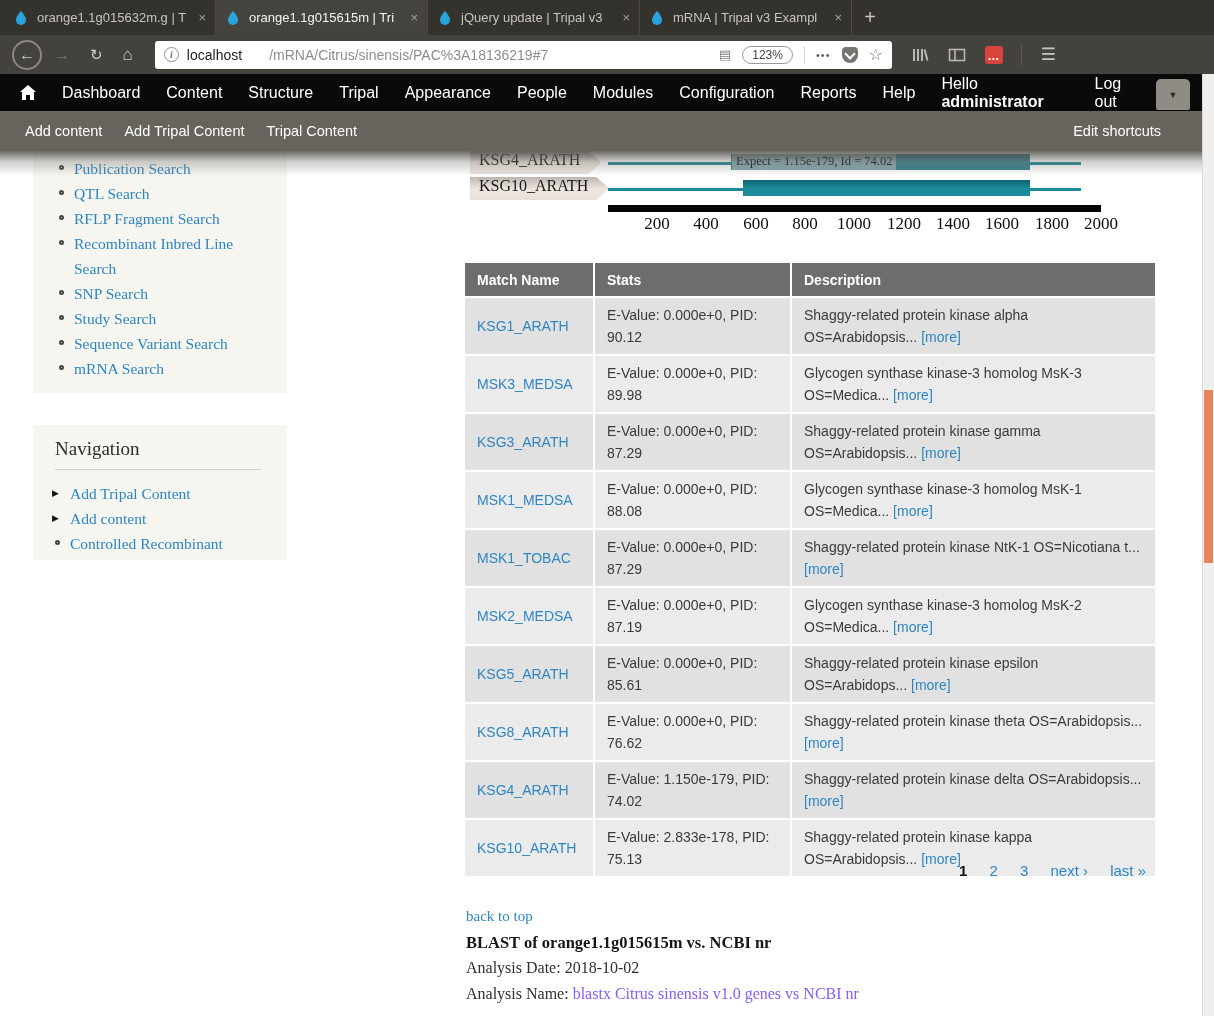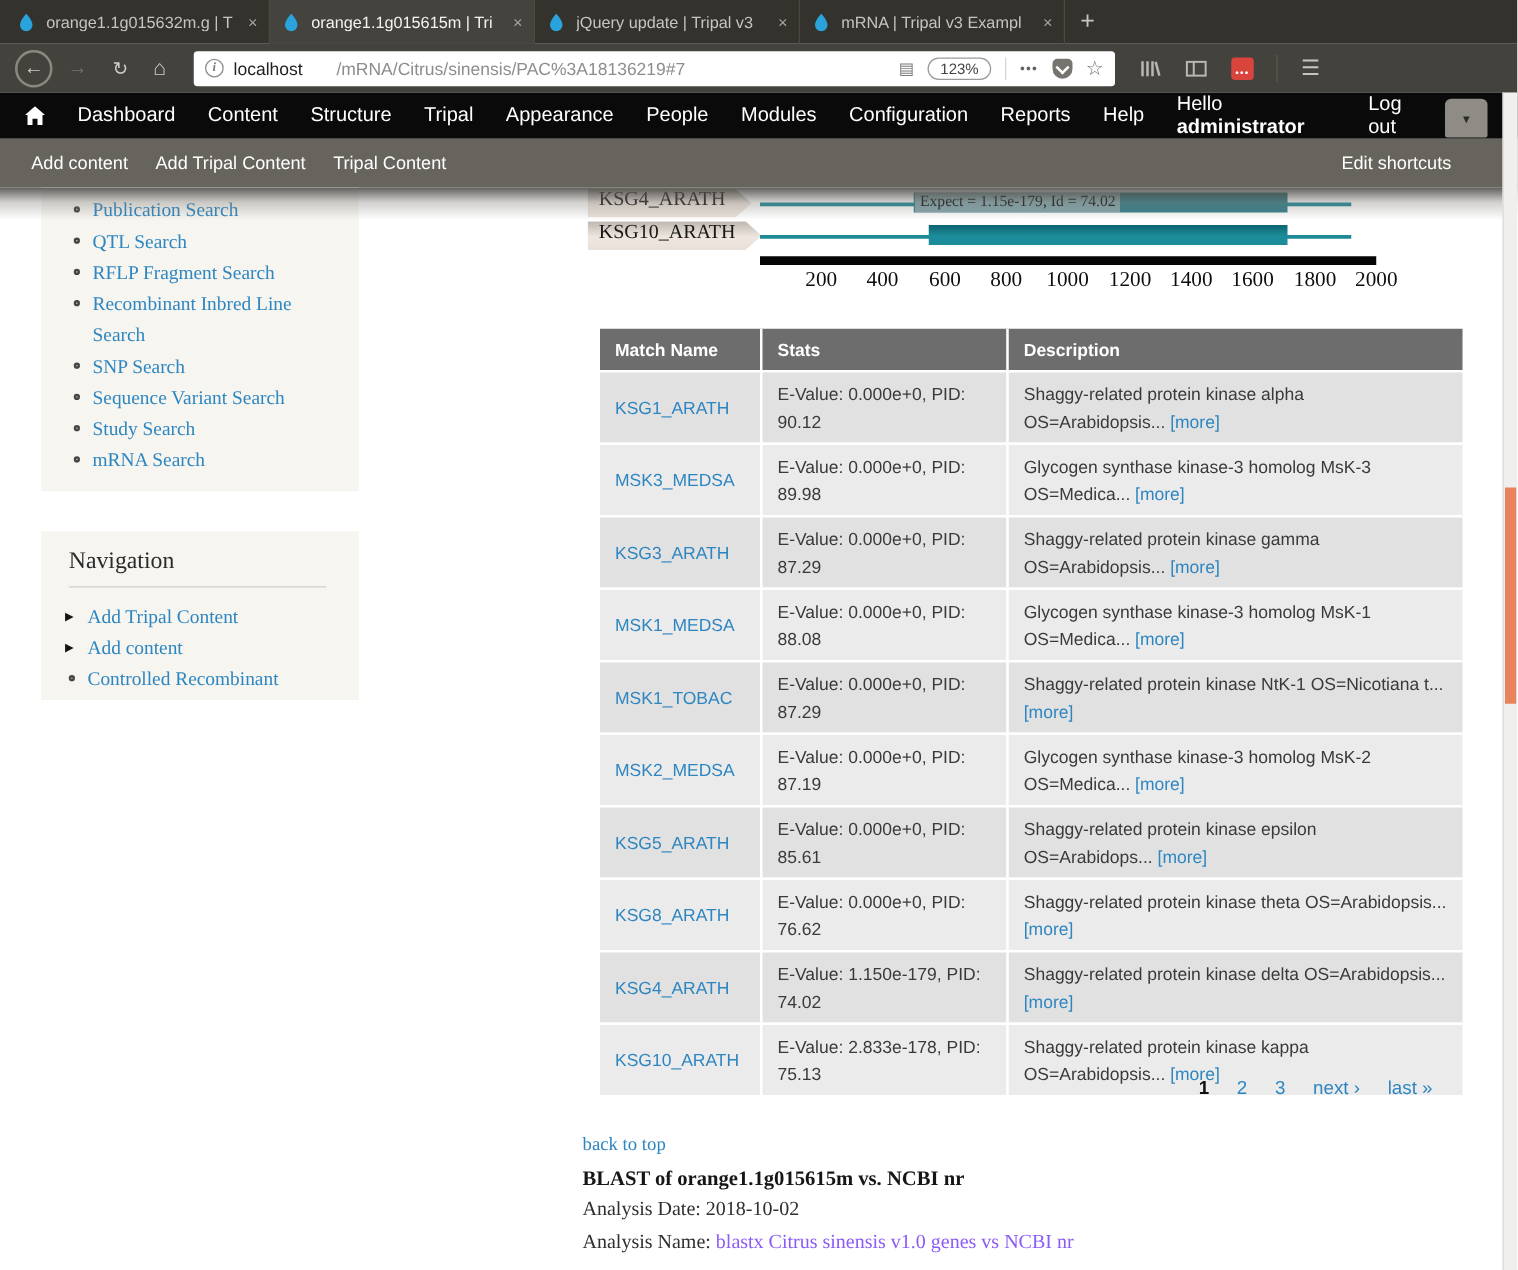--- a/index.html
+++ b/index.html
@@ -106,21 +106,21 @@
   .hit-bar.muted { background:linear-gradient(180deg,#2d6d77 0%,#357f8a 55%); }
   .hit-tip { position:absolute; left:1px; top:0; height:16px; line-height:16px;
     padding:0 4px; font:12.5px "Liberation Serif", serif; color:#101010;
     background:rgba(196,199,198,0.55); white-space:nowrap; }
   .axis { position:absolute; top:205px; height:7px; background:#050505; }
   .tick { position:absolute; top:214px; width:70px; text-align:center;
     font:17px "Liberation Serif", serif; color:#0d0d0d; }
 
   
   .results { position:absolute; left:465px; top:263px; width:690px;
-    border-collapse:separate; border-spacing:0; font-size:14px; z-index:2;margin-left:15px; }
+    border-collapse:separate; border-spacing:0; font-size:14px; z-index:2; }
   .results th { background:#6d6d6d; color:#fff; font-weight:bold; text-align:left;
     padding:7px 12px; height:33px; }
   .results th + th, .results td + td { border-left:2px solid #fff; }
   .results tbody tr { height:55px; }
   .results tbody tr:nth-child(odd) { background:#e1e1e1; }
   .results tbody tr:nth-child(even) { background:#ecebeb; }
   .results td { padding:6px 12px; vertical-align:middle; line-height:22px;
     color:#3a3a3a; border-top:2px solid #fff; }
   .col-match { width:128px; } .col-stats { width:197px; } .col-desc { width:365px; }
   .match-link { color:#2e86c1; }
@@ -304,26 +304,26 @@
         <a class="s-link">Recombinant Inbred Line Search</a>
       </li>
 
       <li class="s-item">
         <span class="bullet circle"></span>
         <a class="s-link">SNP Search</a>
       </li>
 
       <li class="s-item">
         <span class="bullet circle"></span>
+        <a class="s-link">Study Search</a>
+      </li>
+
+      <li class="s-item">
+        <span class="bullet circle"></span>
         <a class="s-link">Sequence Variant Search</a>
-      </li>
-
-      <li class="s-item">
-        <span class="bullet circle"></span>
-        <a class="s-link">Study Search</a>
       </li>
 
       <li class="s-item">
         <span class="bullet circle"></span>
         <a class="s-link">mRNA Search</a>
       </li>
 
   </ul>
 </div>
 

